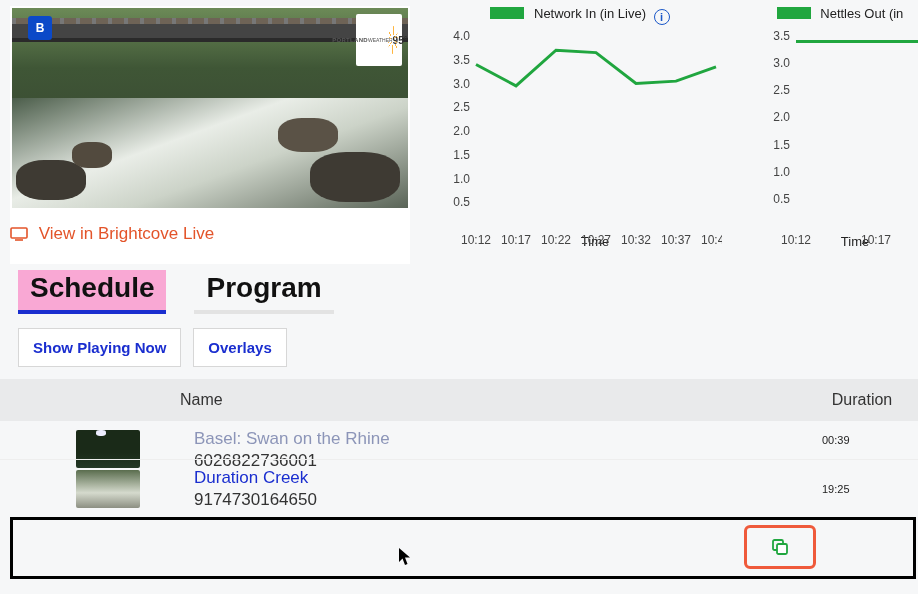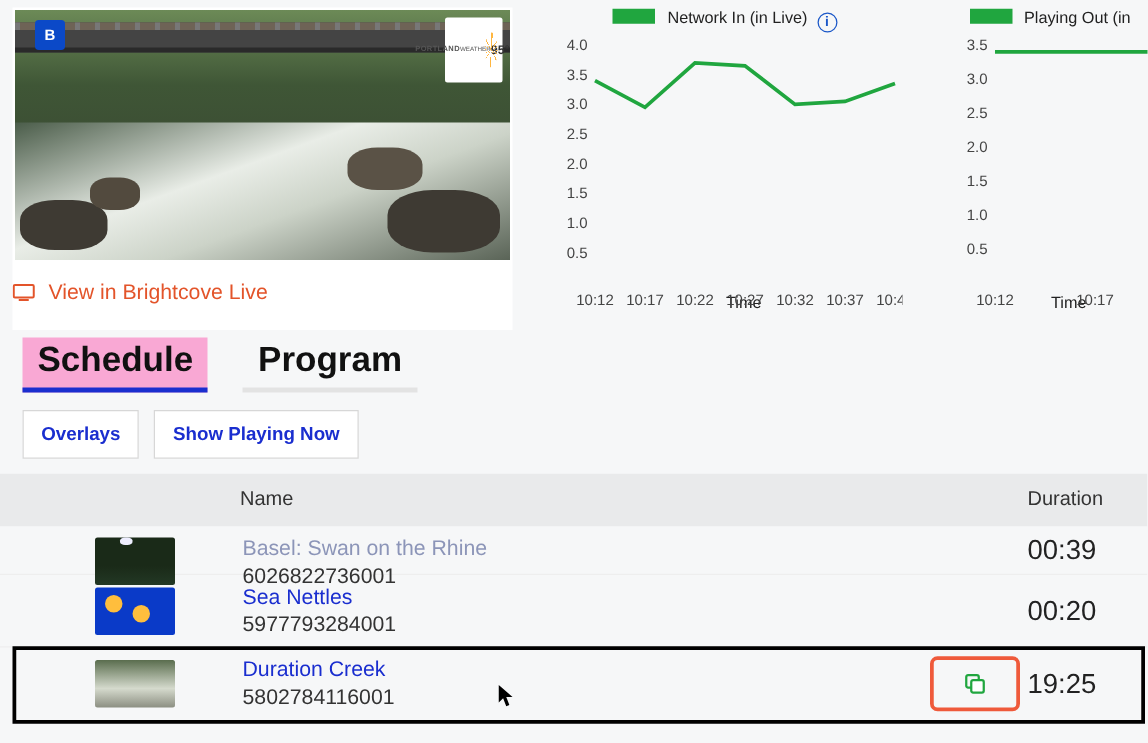--- a/index.html
+++ b/index.html
@@ -82,47 +82,47 @@
   .actions { padding: 14px 0 12px 18px; display:flex; gap:12px;}
   .btn {
     background:#fff; border:1px solid #d7d7d7; padding:10px 14px; font-size:15px; font-weight:600;
     color:#1a2ecf; cursor:pointer;
   }
 
   .table {
     width: 100%;
   }
   .thead {
-    display:flex; background:#e9eaeb; color:#333; font-size:16px; padding: 12px 16px 12px 28px;
+    display:flex; background:#e9eaeb; color:#333; font-size:16px; padding: 12px 16px 12px 16px;
   }
   .col-thumb { width: 160px; flex:0 0 160px;}
   .col-name { flex:1 1 auto; padding-left:4px;}
   .col-icon { width:80px; flex:0 0 80px;}
-  .col-dur { width:80px; flex:0 0 80px; text-align:left;}
+  .col-dur { width:80px; flex:0 0 80px; text-align:center;}
 
   .tbody { position:relative; }
   .trow {
     display:flex; align-items:center; padding: 6px 16px; height:58px; border-top:1px solid #eee;
   }
   .trow.cut { height:38px; border-top:none;}
   .trow .thumb {
     width:64px; height:38px; border-radius:2px; background:#335; margin-left:60px;
   }
   .thumb.rhine { background: linear-gradient(#1a2a18 60%, #233825 100%);}
   .thumb.rhine::after{content:"";display:block;width:10px;height:6px;background:#eef;border-radius:40%;margin:18px 0 0 20px;}
   .thumb.nettles{ background:#0a3ac8; position:relative;}
   .thumb.nettles::before,.thumb.nettles::after{content:"";position:absolute;width:14px;height:14px;border-radius:50%;background:#ffbe3d;top:6px;}
   .thumb.nettles::before{left:8px;} .thumb.nettles::after{left:30px;top:14px;}
   .thumb.creek{ background:linear-gradient(#5a6d4e 0%, #d5dacd 60%, #8c8f82 100%);}
 
   .name-cell { flex:1 1 auto; padding-left:18px;}
   .name-link { color:#1a2ecf; font-size:17px; font-weight:500;}
   .name-link.cut { color:#888;}
   .name-id { color:#333; font-size:17px; margin-top:2px;}
-  .dur-cell { width:80px; flex:0 0 80px; font-size:22px;margin-left:32px;}
+  .dur-cell { width:80px; flex:0 0 80px; font-size:11px;margin-left:32px;}
 
   .sel-row-border {
     position:absolute; left:10px; right:2px; height:62px; border:3px solid #000; pointer-events:none;
   }
   .copy-highlight {
     position:absolute; width:72px; height:44px; border:3px solid #ef5a3b; border-radius:6px;
     display:flex; align-items:center; justify-content:center;
   }
   .copy-icon svg { display:block; }
 
@@ -197,21 +197,21 @@
           </g>
         <polyline id="line1" fill="none" stroke="#20a63f" stroke-width="3" points="34,34.5 74,55.875 114,20.25 154,22.625 194,53.5 234,51.125 274,36.875"></polyline>
       </svg>
     </div>
     <div class="chart-xlabel">Time</div>
   </div>
 
   <div class="chart clipped">
     <div class="chart-legend" style="white-space:nowrap;">
       <span class="legend-box"></span>
-      <span>Playing Out (in</span>
+      <span>Nettles Out (in</span>
     </div>
     <div class="chart-plot">
       <svg viewBox="0 0 280 220">
         <g id="yticks2">
             <text x="28" y="172.85714285714286" text-anchor="end" class="ytick">0.5</text>
             <text x="28" y="145.71428571428572" text-anchor="end" class="ytick">1.0</text>
             <text x="28" y="118.57142857142857" text-anchor="end" class="ytick">1.5</text>
             <text x="28" y="91.42857142857143" text-anchor="end" class="ytick">2.0</text>
             <text x="28" y="64.28571428571428" text-anchor="end" class="ytick">2.5</text>
             <text x="28" y="37.14285714285714" text-anchor="end" class="ytick">3.0</text>
@@ -229,22 +229,22 @@
     <div class="chart-xlabel">Time</div>
   </div>
 </div>
 
 <div class="tabs">
   <div class="tab active">Schedule</div>
   <div class="tab inactive">Program</div>
 </div>
 
 <div class="actions">
+  <button class="btn">Show Playing Now</button>
   <button class="btn">Overlays</button>
-  <button class="btn">Show Playing Now</button>
 </div>
 
 <div class="table">
   <div class="thead">
     <div class="col-thumb"></div>
     <div class="col-name">Name</div>
     <div class="col-icon"></div>
     <div class="col-dur">Duration</div>
   </div>
   <div class="tbody">
@@ -255,39 +255,28 @@
         </div>
       <div class="name-cell">
         <div class="name-link cut" style="text-decoration:line-through;text-decoration-color:transparent;overflow:hidden;height:0;"></div>
         <div class="name-link" style="color:#8c95b8;position:relative;top:-10px;margin-top:40px;">Basel: Swan on the Rhine</div>
         <div class="name-id" style="position:relative;top:-10px;">6026822736001</div>
       </div>
       <div class="col-icon"></div>
       <div class="dur-cell">00:39</div>
     </div>
 
-    <div class="trow">
-      <div class="col-thumb">
-          <div class="thumb nettles"></div>
-        </div>
-      <div class="name-cell">
-        <div class="name-link">Sea Nettles</div>
-        <div class="name-id">5977793284001</div>
-      </div>
-      <div class="col-icon"></div>
-      <div class="dur-cell">00:20</div>
-    </div>
 
     <div class="trow" style="position:relative;">
       <div class="col-thumb">
           <div class="thumb creek"></div>
         </div>
       <div class="name-cell">
         <div class="name-link">Duration Creek</div>
-        <div class="name-id">5802784116001</div>
+        <div class="name-id">9174730164650</div>
       </div>
       <div class="col-icon"></div>
       <div class="dur-cell">19:25</div>
     </div>
 
     <div class="sel-row-border" style="top:96px;"></div>
     <div class="copy-highlight" style="top:104px; left:744px;">
       <span class="copy-icon">
         <svg width="20" height="20" viewBox="0 0 20 20">
           <rect x="3" y="3" width="10" height="10" rx="1.5" fill="none" stroke="#20a63f" stroke-width="1.8"></rect>

